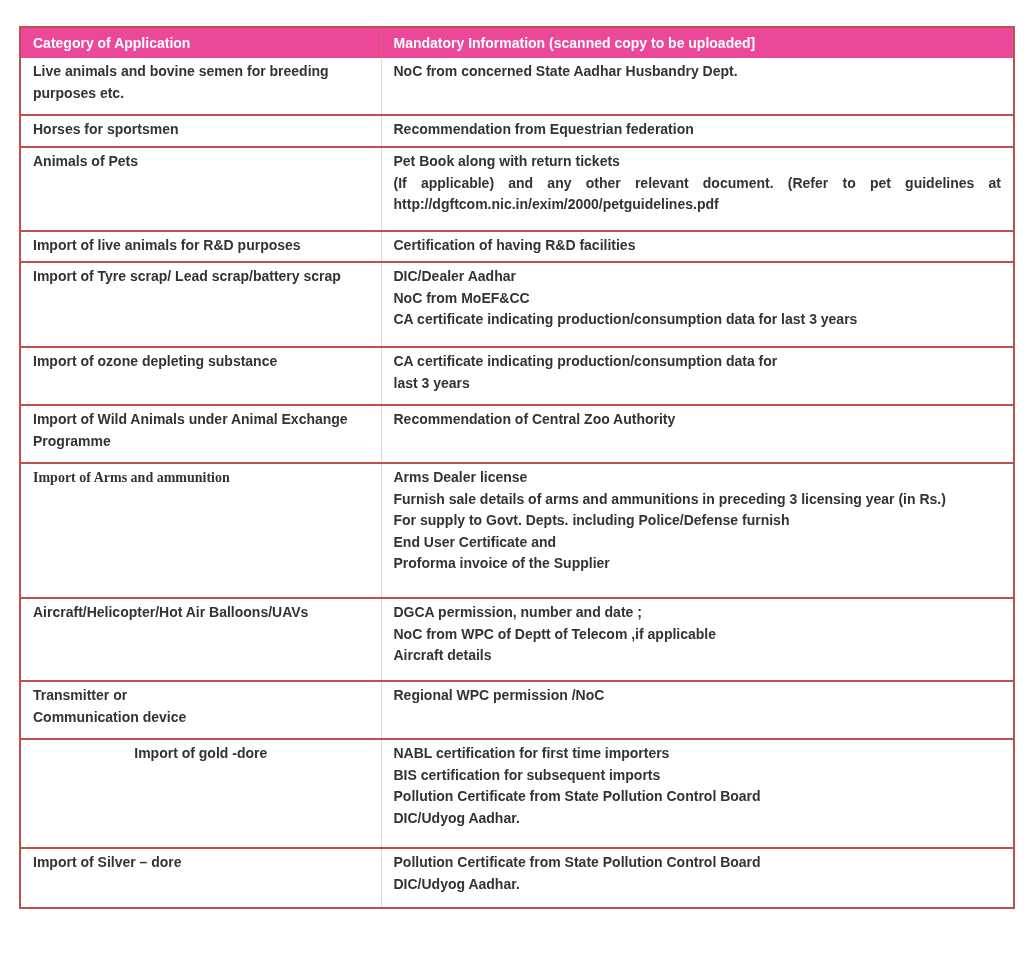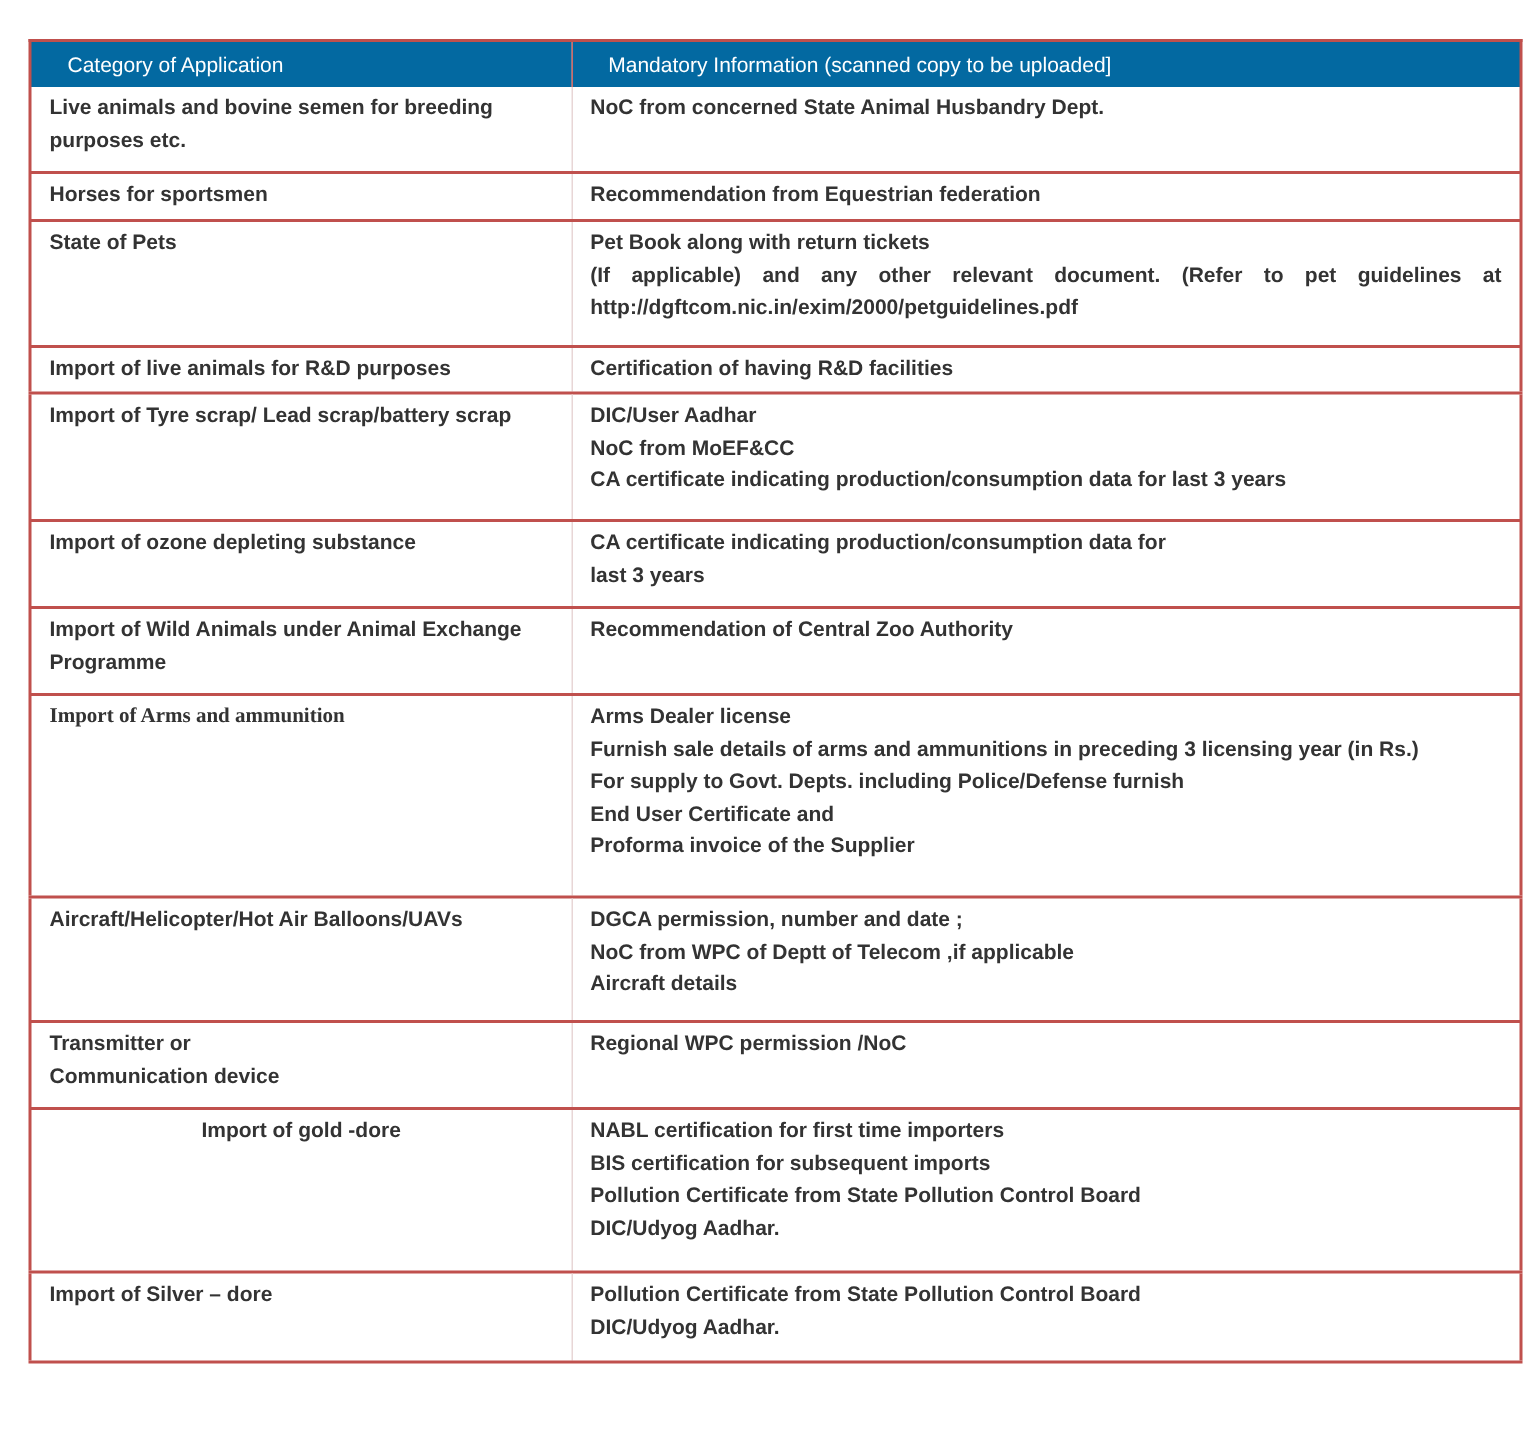--- a/index.html
+++ b/index.html
@@ -3,22 +3,22 @@
 <meta charset="utf-8">
 <style>
   html, body { margin: 0; padding: 0; background: #ffffff; }
   body { width: 1024px; height: 955px; position: relative; overflow: hidden;
          font-family: "Liberation Sans", sans-serif; color: #2e2e2e; }
   .tbl { position: absolute; left: 19px; top: 26px; width: 994px;
          border-collapse: collapse; table-layout: fixed;
          border: 2px solid #c0504d; }
   .tbl col.c1 { width: 361px; }
   .tbl col.c2 { width: 633px; }
-  .tbl th { background: #0369a1; color: #ffffff; font-weight: normal;
-            font-size: 14px; text-align: left; padding: 5px 12px 6px 24px;
+  .tbl th { background: #ec4899; color: #ffffff; font-weight: bold;
+            font-size: 14px; text-align: left; padding: 5px 12px 6px 12px;
             height: 19px; border-right: 1px solid #cf6a67; }
   .tbl th:last-child { border-right: none; }
   .tbl td { vertical-align: top; font-weight: bold; font-size: 14px;
             line-height: 21.5px; padding: 3px 12px 3px 12px;
             border-bottom: 2px solid #c0504d; color: #333333; margin-top: 12px; }
   .tbl td.c1 { border-right: 1px solid #e8d6d6; }
   .line { display: block; }
   .justify { text-align: justify; }
 </style>
 </head>
@@ -34,54 +34,54 @@
       <th>Category of Application</th>
       <th>Mandatory Information (scanned copy to be uploaded]</th>
     </tr>
   </thead>
   <tbody id="tbody">
       <tr>
         <td class="c1" style="height: 50px;">
           <span class="line">Live animals and bovine semen for breeding purposes etc.</span>
         </td>
         <td class="c2">
-          <span class="line">NoC from concerned State Animal Husbandry Dept.</span>
+          <span class="line">NoC from concerned State Aadhar Husbandry Dept.</span>
         </td>
       </tr>
       <tr>
         <td class="c1" style="height: 24px;">
           <span class="line">Horses for sportsmen</span>
         </td>
         <td class="c2">
           <span class="line">Recommendation from Equestrian federation</span>
         </td>
       </tr>
       <tr>
         <td class="c1" style="height: 76px;">
-          <span class="line">State of Pets</span>
+          <span class="line">Animals of Pets</span>
         </td>
         <td class="c2">
           <span class="line"> Pet Book along with return tickets</span>
           <span class="line justify">(If applicable) and any other relevant document. (Refer to pet guidelines at http://dgftcom.nic.in/exim/2000/petguidelines.pdf</span>
         </td>
       </tr>
       <tr>
         <td class="c1" style="height: 23px;">
           <span class="line">Import of live animals for R&amp;D purposes</span>
         </td>
         <td class="c2">
           <span class="line">Certification of having R&amp;D facilities</span>
         </td>
       </tr>
       <tr>
         <td class="c1" style="height: 77px;">
           <span class="line">Import of Tyre scrap/ Lead scrap/battery scrap</span>
         </td>
         <td class="c2">
-          <span class="line">DIC/User Aadhar</span>
+          <span class="line">DIC/Dealer Aadhar</span>
           <span class="line">NoC from MoEF&amp;CC</span>
           <span class="line">CA certificate indicating production/consumption data for last 3 years</span>
         </td>
       </tr>
       <tr>
         <td class="c1" style="height: 50px;">
           <span class="line">Import of ozone depleting substance</span>
         </td>
         <td class="c2">
           <span class="line">CA certificate indicating production/consumption data for</span>

